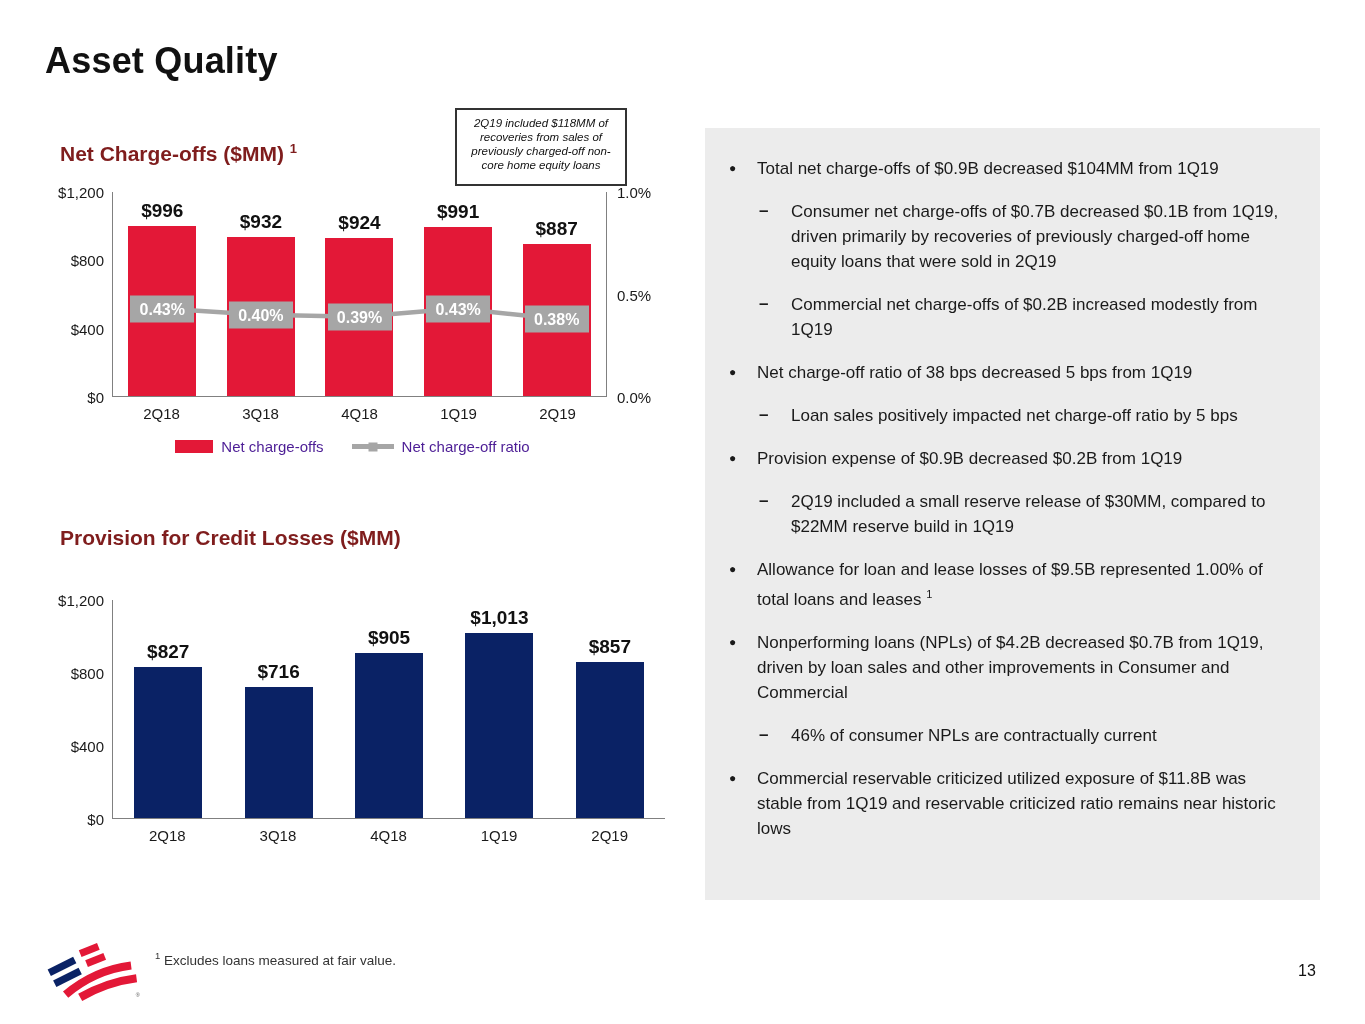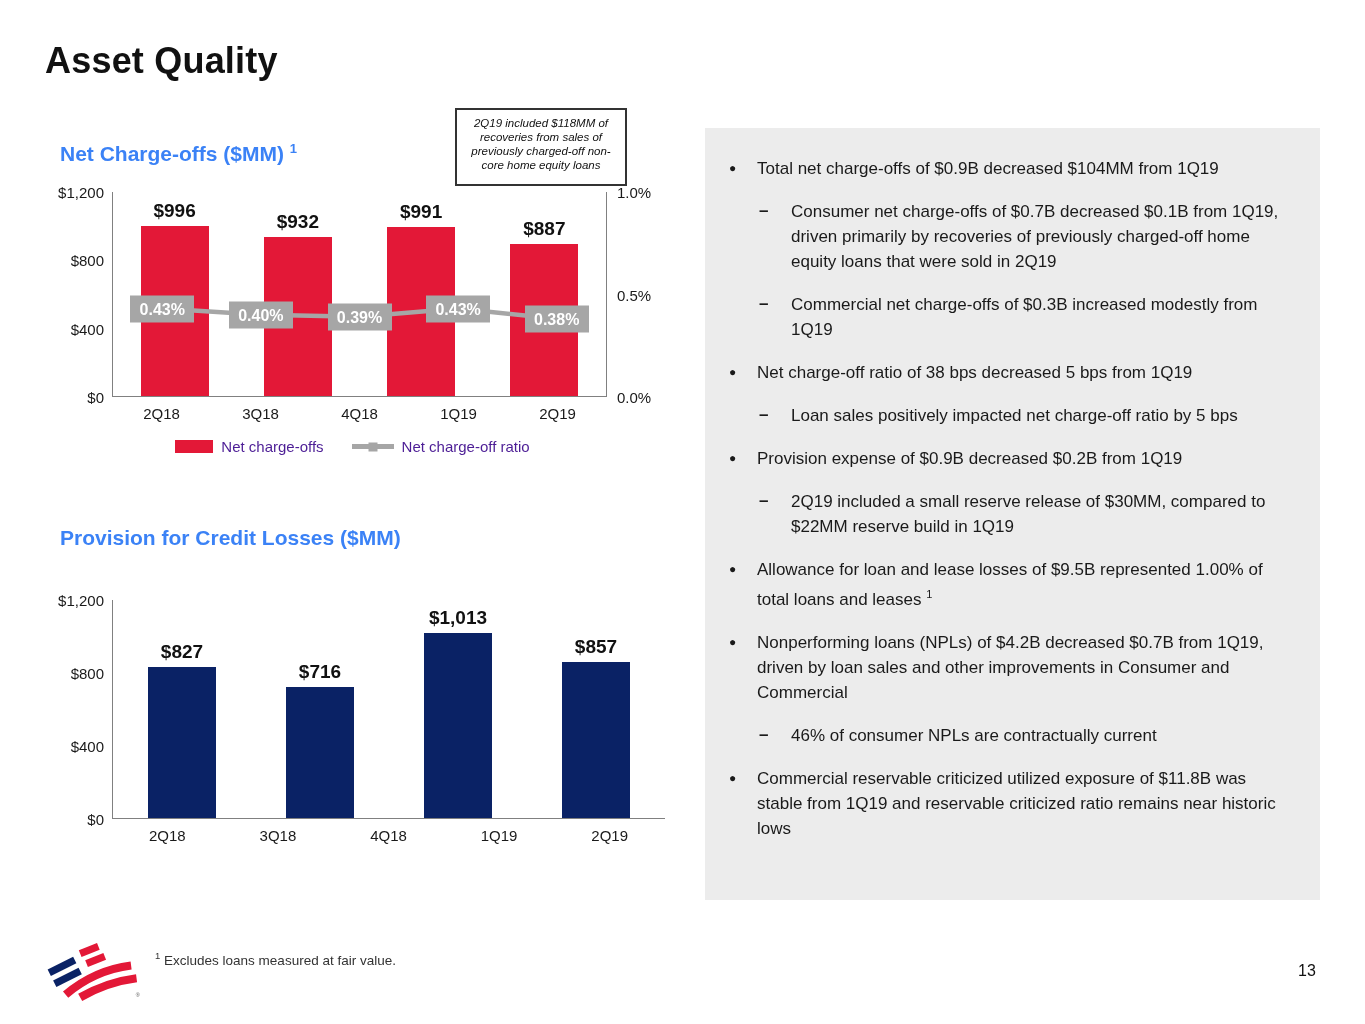--- a/index.html
+++ b/index.html
@@ -14,21 +14,21 @@
   .slide { position: absolute; inset: 0; background: #fff; }
 
   .slide-title {
     position: absolute; left: 45px; top: 40px;
     font-size: 36px; font-weight: 600; color: #111;
     letter-spacing: 0.2px;
   }
 
   .chart-title {
     position: absolute;
-    font-size: 21px; font-weight: 700; color: #3b82f6;
+    font-size: 21px; font-weight: 700; color: #7f1d1d;
   }
   .chart-title sup { font-size: 13px; font-weight: 700; }
   #chart1-title { left: 60px; top: 141px; }
   #chart2-title { left: 60px; top: 526px; text-align: right; }
 
   .callout {
     position: absolute; left: 455px; top: 108px; width: 172px; min-height: 78px;
     border: 2px solid #333; background: #fff;
     font-style: italic; font-size: 11.5px; line-height: 14px;
     text-align: center; padding: 6px 5px; color: #111;
@@ -150,20 +150,24 @@
         </div>
       <div class="plot right-axis" id="plot1">
         <div class="bars" id="c1-bars">
             <div class="bar-slot">
               <div class="bar-value">$996</div>
               <div class="bar-rect" style="height: 170px; background: rgb(227, 24, 55);"></div>
             </div>
             <div class="bar-slot">
               <div class="bar-value">$932</div>
               <div class="bar-rect" style="height: 159px; background: rgb(227, 24, 55);"></div>
+            </div>
+            <div class="bar-slot">
+              <div class="bar-value">$924</div>
+              <div class="bar-rect" style="height: 158px; background: rgb(227, 24, 55);"></div>
             </div>
             <div class="bar-slot">
               <div class="bar-value">$991</div>
               <div class="bar-rect" style="height: 169px; background: rgb(227, 24, 55);"></div>
             </div>
             <div class="bar-slot">
               <div class="bar-value">$887</div>
               <div class="bar-rect" style="height: 152px; background: rgb(227, 24, 55);"></div>
             </div>
           </div>
@@ -221,20 +225,24 @@
         <div class="bars" id="c2-bars">
             <div class="bar-slot">
               <div class="bar-value">$827</div>
               <div class="bar-rect" style="height: 151px; background: rgb(10, 34, 101);"></div>
             </div>
             <div class="bar-slot">
               <div class="bar-value">$716</div>
               <div class="bar-rect" style="height: 131px; background: rgb(10, 34, 101);"></div>
             </div>
             <div class="bar-slot">
+              <div class="bar-value">$905</div>
+              <div class="bar-rect" style="height: 165px; background: rgb(10, 34, 101);"></div>
+            </div>
+            <div class="bar-slot">
               <div class="bar-value">$1,013</div>
               <div class="bar-rect" style="height: 185px; background: rgb(10, 34, 101);"></div>
             </div>
             <div class="bar-slot">
               <div class="bar-value">$857</div>
               <div class="bar-rect" style="height: 156px; background: rgb(10, 34, 101);"></div>
             </div>
           </div>
       </div>
     </div>
@@ -254,21 +262,21 @@
       <div class="bullet">
         <span class="marker">●</span>
         <span class="btext">Total net charge-offs of $0.9B decreased $104MM from 1Q19</span>
       </div>
       <div class="sub-bullet">
         <span class="marker">–</span>
         <span class="btext">Consumer net charge-offs of $0.7B decreased $0.1B from 1Q19, driven primarily by recoveries of previously charged-off home equity loans that were sold in 2Q19</span>
       </div>
       <div class="sub-bullet">
         <span class="marker">–</span>
-        <span class="btext">Commercial net charge-offs of $0.3B increased modestly from 1Q19</span>
+        <span class="btext">Commercial net charge-offs of $0.2B increased modestly from 1Q19</span>
       </div>
       <div class="bullet">
         <span class="marker">●</span>
         <span class="btext">Net charge-off ratio of 38 bps decreased 5 bps from 1Q19</span>
       </div>
       <div class="sub-bullet">
         <span class="marker">–</span>
         <span class="btext">Loan sales positively impacted net charge-off ratio by 5 bps</span>
       </div>
       <div class="bullet">

